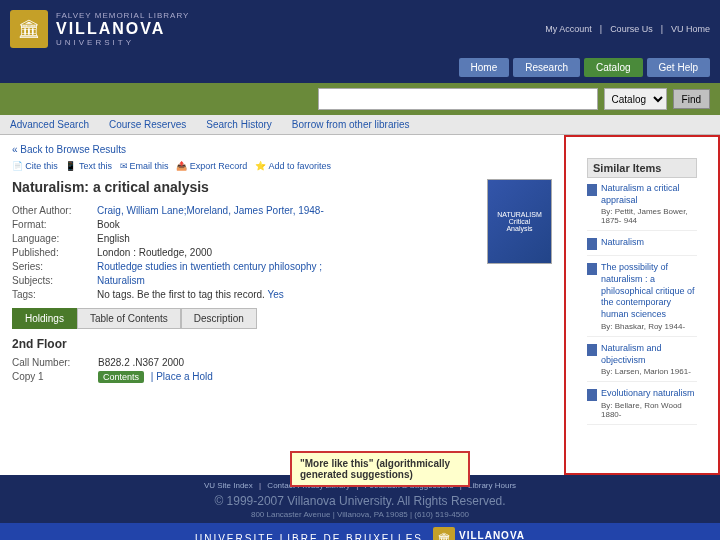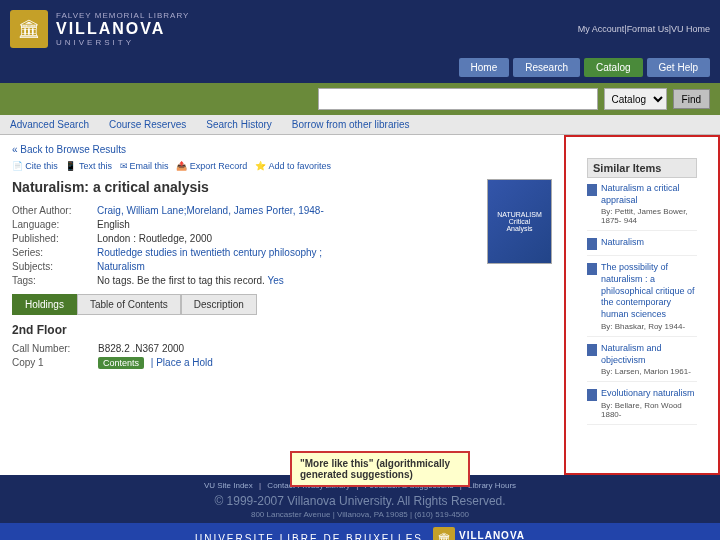--- a/index.html
+++ b/index.html
@@ -6,21 +6,21 @@
     body { font-family: Arial, sans-serif; font-size: 11px; background: #d0d0d0; width: 720px; height: 540px; overflow: hidden; }
 
     
     #header { background: #1a2a5e; height: 58px; display: flex; align-items: center; justify-content: space-between; padding: 0 10px; }
     #header-logo { display: flex; align-items: center; gap: 8px; }
     #logo-shield { width: 38px; height: 38px; background: #c5a028; border-radius: 3px; display: flex; align-items: center; justify-content: center; font-size: 18px; color: white; }
     #logo-text { color: white; }
     #logo-library { font-size: 8px; color: #aac; letter-spacing: 1px; text-transform: uppercase; }
     #logo-university { font-size: 16px; font-weight: bold; color: white; letter-spacing: 2px; }
     #logo-subtitle { font-size: 8px; color: #aac; letter-spacing: 3px; }
-    #header-links { color: #aac; font-size: 9px; display: flex; align-items: center; }
+    #header-links { color: #aac; font-size: 9px; display: flex; gap: 8px; align-items: center; }
     #header-links span { cursor: pointer; color: #ccd; }
 
     
     #nav-bar { background: #1a2a5e; padding: 0 10px 6px 10px; display: flex; justify-content: flex-end; gap: 4px; }
     .nav-btn { padding: 4px 12px; font-size: 10px; border: none; cursor: pointer; border-radius: 2px; color: white; }
     .nav-btn.home { background: #5a7ab5; }
     .nav-btn.research { background: #5a7ab5; }
     .nav-btn.catalog { background: #4a8a3a; }
     .nav-btn.gethelp { background: #5a7ab5; }
 
@@ -107,21 +107,21 @@
     <div id="logo-shield">🏛</div>
     <div id="logo-text">
       <div id="logo-library">FALVEY MEMORIAL LIBRARY</div>
       <div id="logo-university">VILLANOVA</div>
       <div id="logo-subtitle">UNIVERSITY</div>
     </div>
   </div>
   <div id="header-links">
     <span>My Account</span>
     <span>|</span>
-    <span>Format Us</span>
+    <span>Course Us</span>
     <span>|</span>
     <span>VU Home</span>
   </div>
 </div>
 
 <div id="nav-bar">
   <button class="nav-btn home">Home</button>
   <button class="nav-btn research">Research</button>
   <button class="nav-btn catalog">Catalog</button>
   <button class="nav-btn gethelp">Get Help</button>
@@ -180,20 +180,24 @@
     
     <div id="book-title">Naturalism: a critical analysis</div>
 
     
     <div id="details-table">
       <div class="detail-row">
         <span class="detail-label">Other Author:</span>
         <span class="detail-value">Craig, William Lane;Moreland, James Porter, 1948-</span>
       </div>
       <div class="detail-row">
+        <span class="detail-label">Format:</span>
+        <span class="detail-value plain">Book</span>
+      </div>
+      <div class="detail-row">
         <span class="detail-label">Language:</span>
         <span class="detail-value plain">English</span>
       </div>
       <div class="detail-row">
         <span class="detail-label">Published:</span>
         <span class="detail-value plain">London : Routledge, 2000</span>
       </div>
       <div class="detail-row">
         <span class="detail-label">Series:</span>
         <span class="detail-value">Routledge studies in twentieth century philosophy ;</span>

